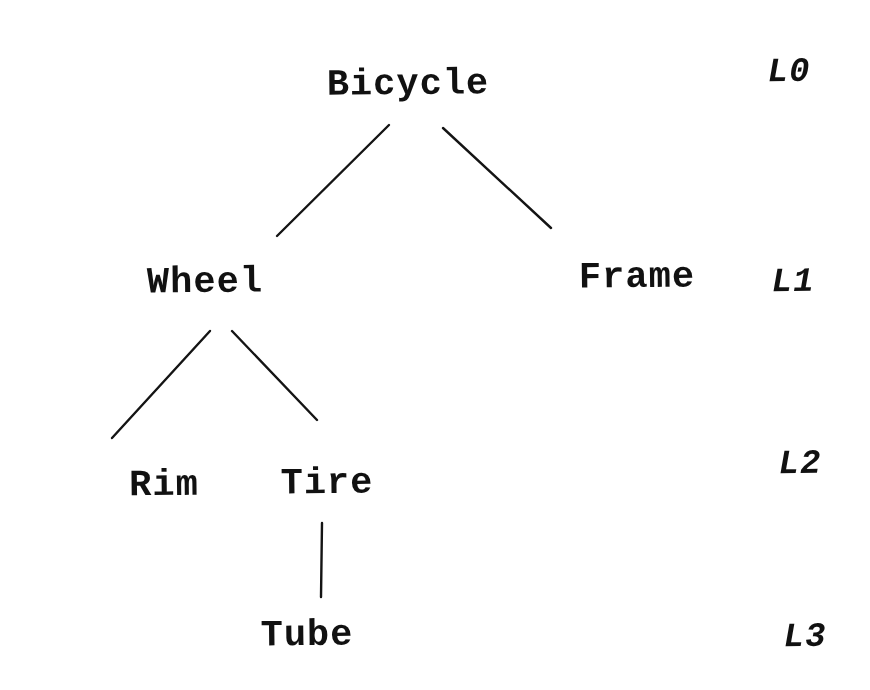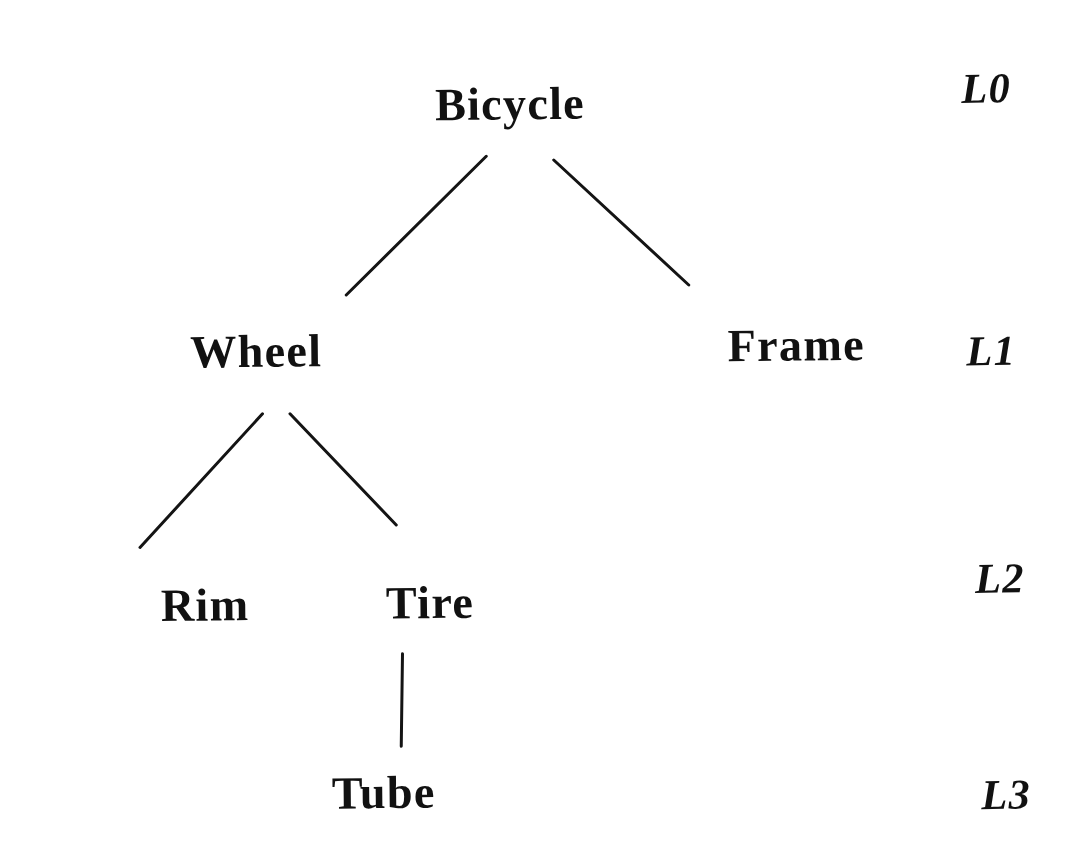--- a/index.html
+++ b/index.html
@@ -6,21 +6,21 @@
     margin: 0;
     padding: 0;
     background: #ffffff;
   }
   .canvas {
     position: relative;
     width: 870px;
     height: 690px;
     background: #ffffff;
     overflow: hidden;
-    font-family: Liberation Serif, serif;
+    font-family: Liberation Mono, monospace;
   }
   #edges-layer {
     position: absolute;
     left: 0;
     top: 0;
     width: 870px;
     height: 690px;
   }
   .tree-edge {
     stroke: #141414;
@@ -58,21 +58,21 @@
       <line x1="443" y1="128" x2="551" y2="228" class="tree-edge" stroke="#141414"></line>
       <line x1="210" y1="331" x2="112" y2="438" class="tree-edge" stroke="#141414"></line>
       <line x1="232" y1="331" x2="317" y2="420" class="tree-edge" stroke="#141414"></line>
       <line x1="322" y1="523" x2="321" y2="597" class="tree-edge" stroke="#141414"></line>
     </svg>
   <div id="nodes-layer">
       <div class="node-label" style="left: 408px; top: 84px;">Bicycle</div>
       <div class="node-label" style="left: 205px; top: 282px;">Wheel</div>
       <div class="node-label" style="left: 637px; top: 277px;">Frame</div>
       <div class="node-label" style="left: 128px; top: 485px; margin-left: 36px;">Rim</div>
-      <div class="node-label" style="left: 327px; top: 483px; margin-left: 17px;">Tire</div>
+      <div class="node-label" style="left: 327px; top: 483px;">Tire</div>
       <div class="node-label" style="left: 307px; top: 635px;">Tube</div>
     </div>
   <div id="levels-layer">
       <div class="level-label" style="left: 789px; top: 72px;">L0</div>
       <div class="level-label" style="left: 793px; top: 282px;">L1</div>
       <div class="level-label" style="left: 800px; top: 464px;">L2</div>
       <div class="level-label" style="left: 805px; top: 637px;">L3</div>
     </div>
 </div>
 

